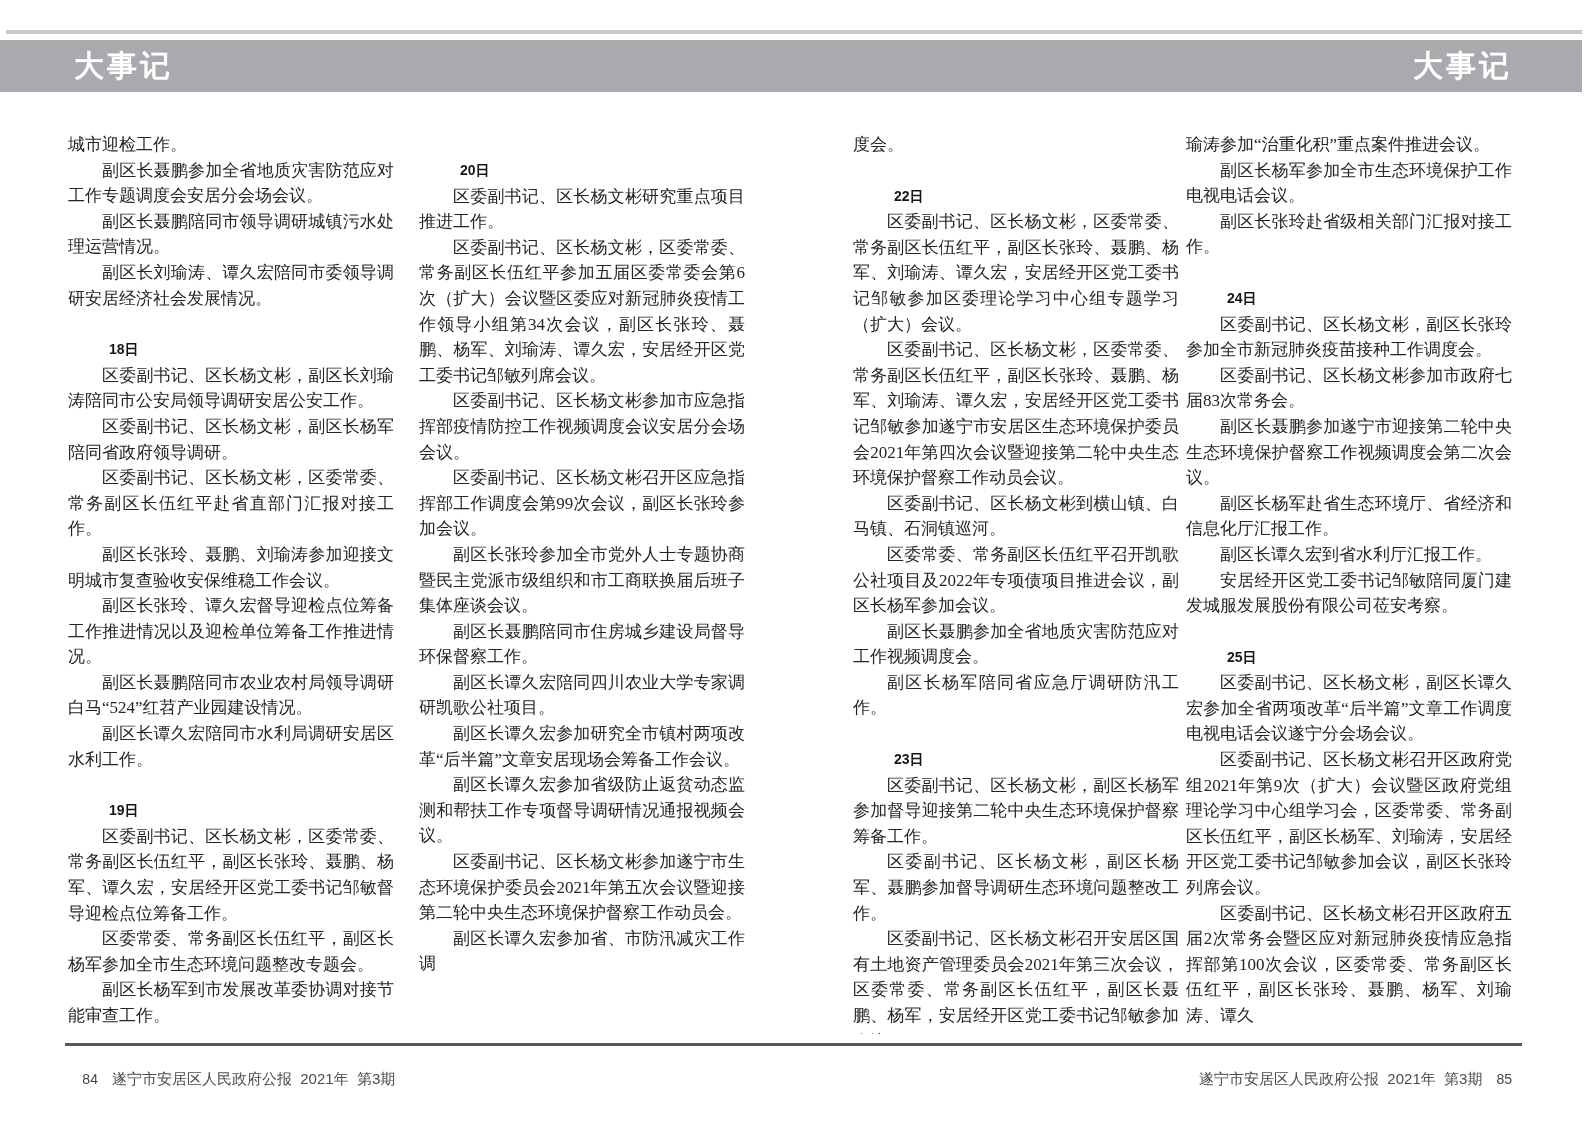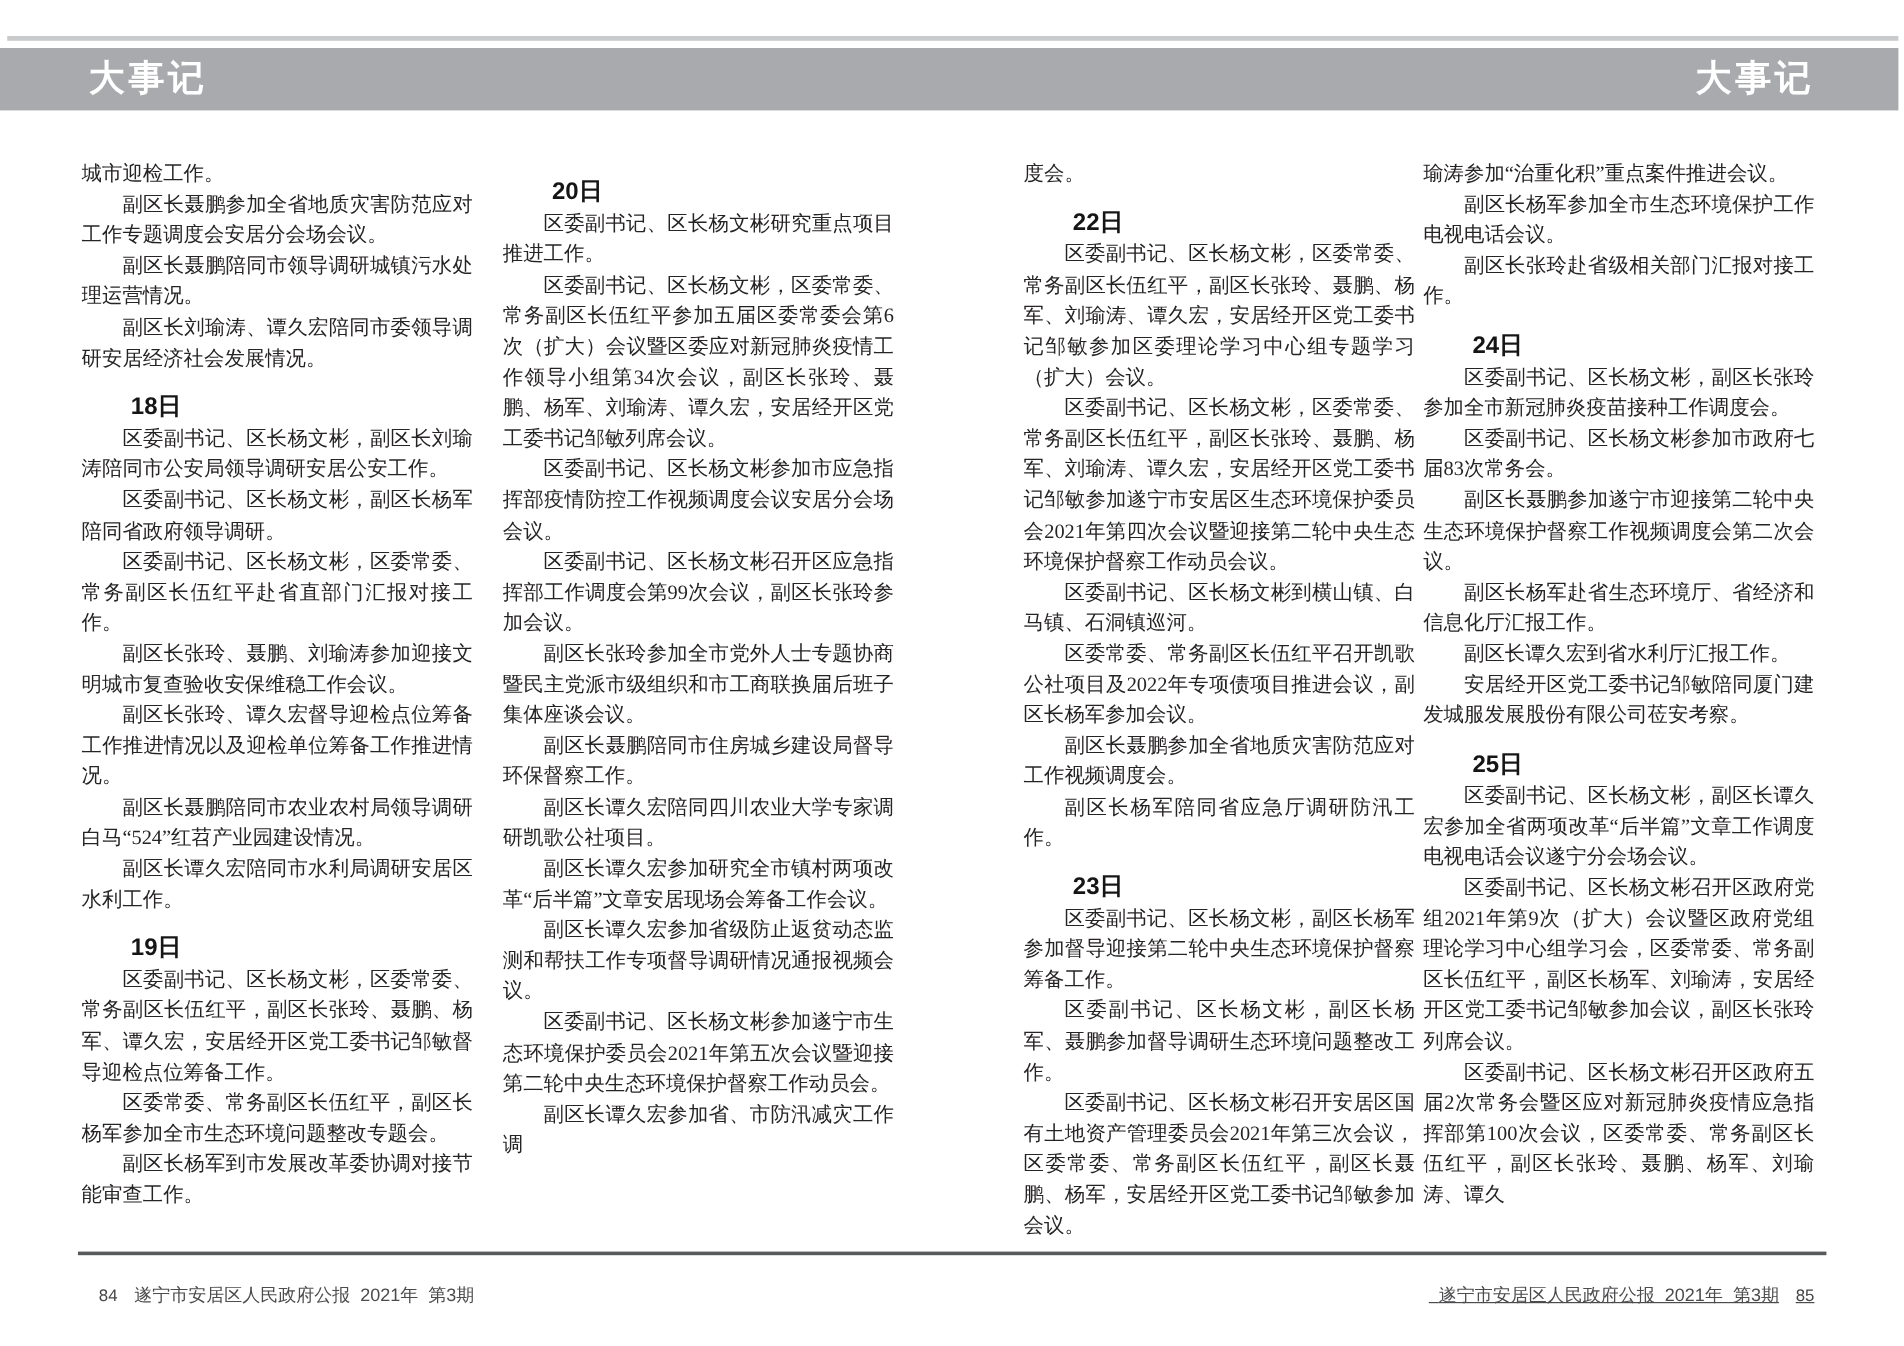--- a/index.html
+++ b/index.html
@@ -49,23 +49,23 @@
   #col-l2 { left:419px; }
   #col-r1 { left:60px;  }
   #col-r2 { left:393px; }
 
   .col p { margin:0; padding:0; }
   .col p.b-paragraph    { text-indent:2em; }
   .col p.b-continuation { text-indent:0; }
   .col p.b-date-heading {
     font-family:"Liberation Sans", sans-serif;
     font-weight:bold;
-    font-size:20px;
+    font-size:14px;
     color:#151515;
-    margin-top:16px;
+    margin-top:26px;
     text-indent:41px;
     text-align:left;
   }
 
   .footer-rule {
     position:absolute; left:65px; top:1043px;
     width:1457px; height:3px;
     background:#58595b;
   }
   .footer {
@@ -73,21 +73,21 @@
     font-family:"Liberation Sans", sans-serif;
     color:#4c4c4e;
     font-size:15px;
     white-space:pre;
   }
   .footer .page-num {
     font-size:14px;
     color:#454547;
   }
   .footer.left  { left:74px; }
-  .footer.right { right:75px; text-align:right;text-decoration:underline; }
+  .footer.right { right:75px; text-align:right; }
   .footer .gap { display:inline-block; width:14px; }
 </style>
 </head>
 <body>
 
 <div class="top-rule"></div>
 <div class="header-band"></div>
 <div class="header-title left">大事记</div>
 <div class="header-title right">大事记</div>
 

